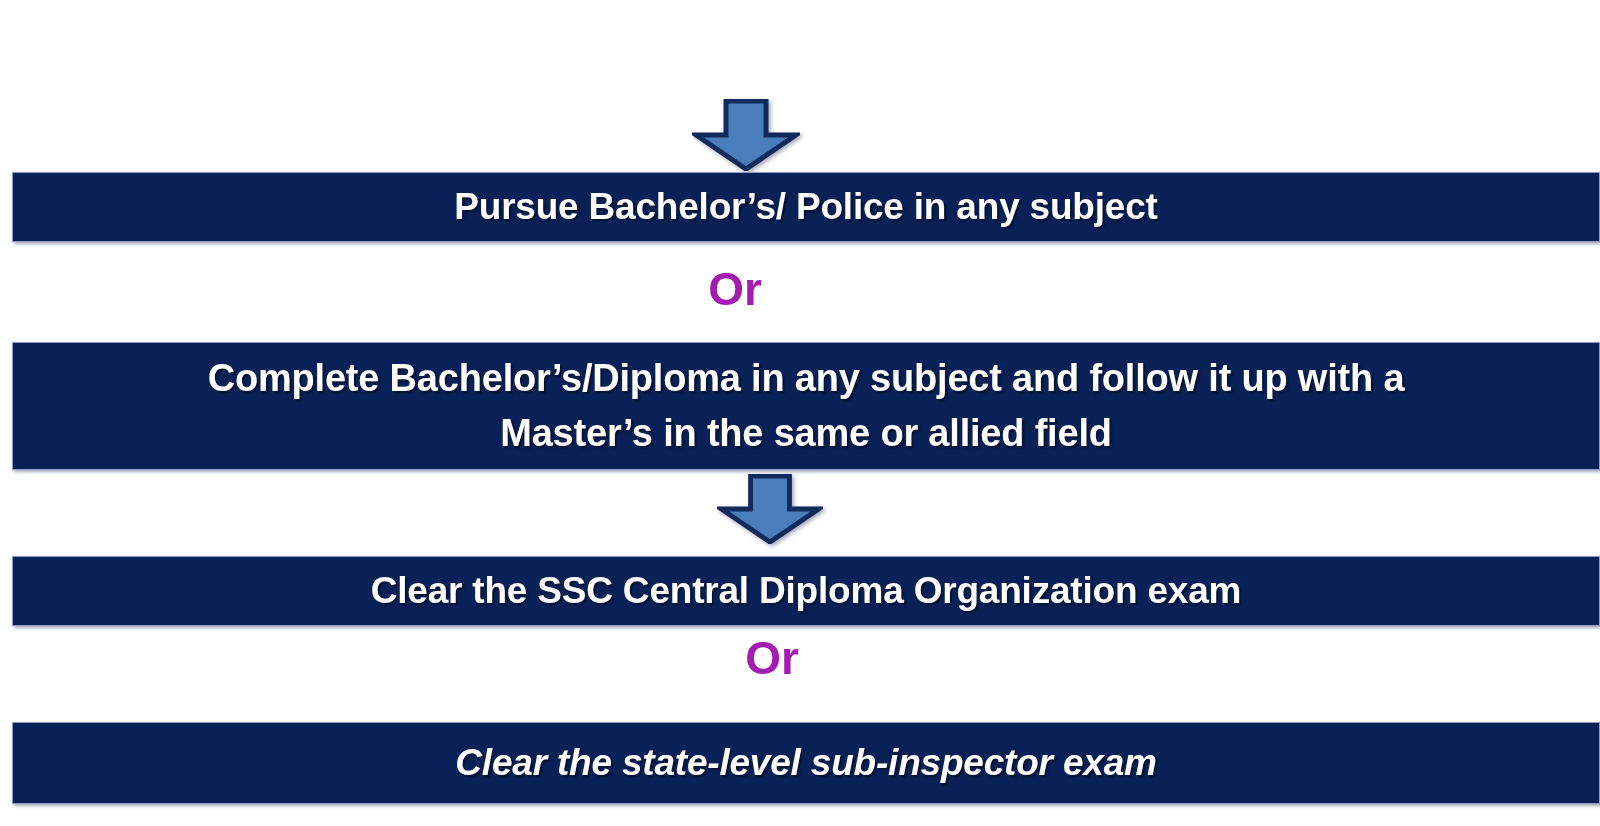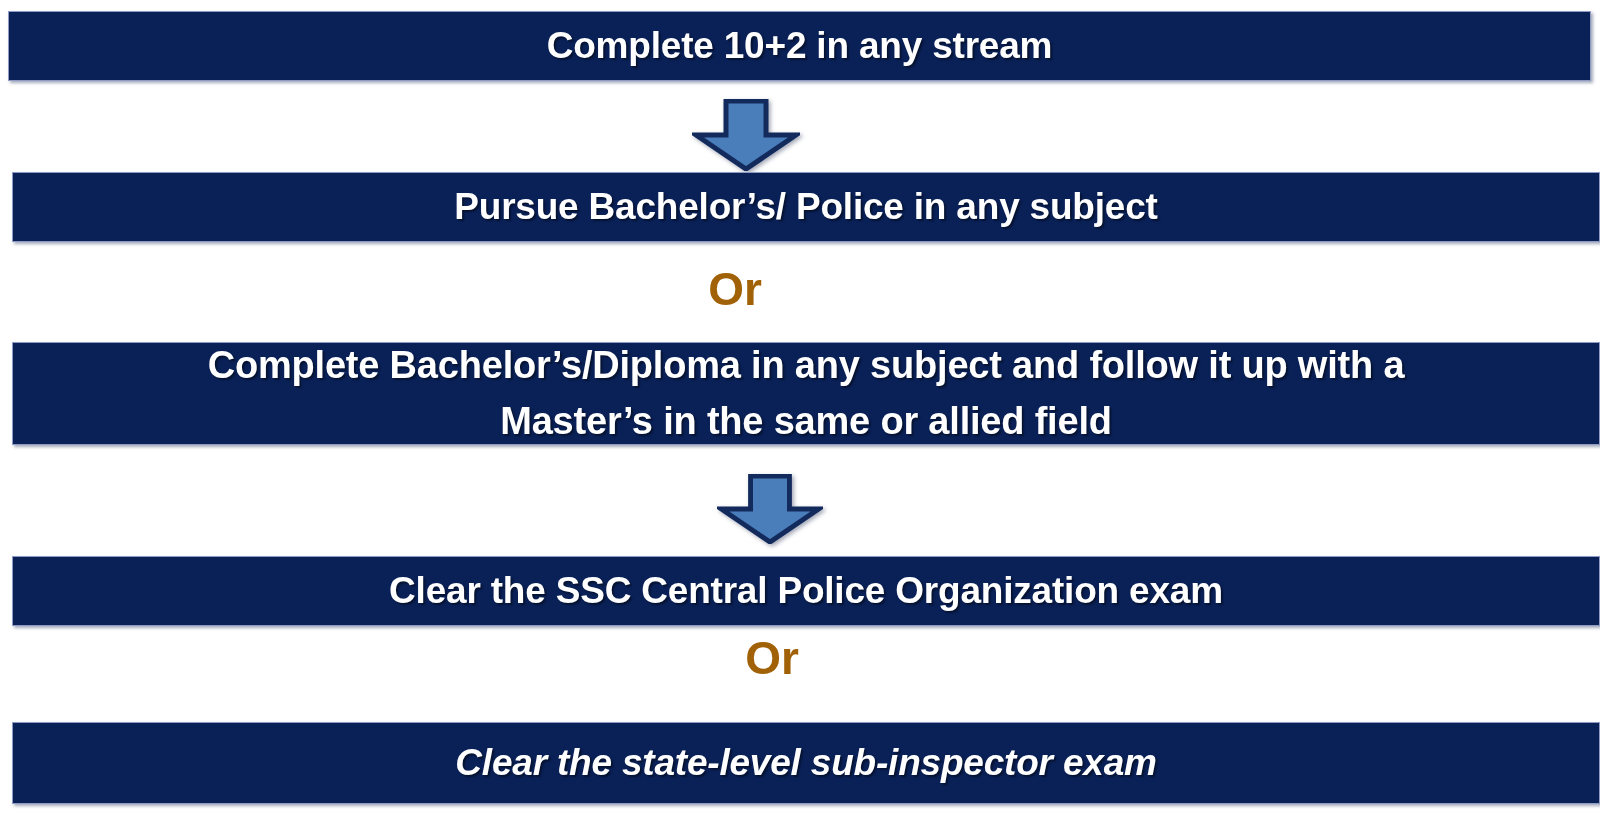--- a/index.html
+++ b/index.html
@@ -43,21 +43,21 @@
     white-space: pre-line;
   }
   .step-text.tall {
     font-size: 38px;
     line-height: 1.45;
   }
 
   
   .or-label {
     position: absolute;
-    color: #a16207;
+    color: #a21caf;
     font-family: "Liberation Sans", sans-serif;
     font-weight: bold;
     font-size: 46px;
     line-height: 1;
     text-align: center;
     transform: translateX(-50%);
     white-space: nowrap;
   }
 
   
@@ -68,51 +68,48 @@
   .arrow-wrap svg {
     display: block;
     filter: drop-shadow(2px 2px 2px rgba(70,80,110,0.5));
   }
 </style>
 </head>
 <body>
 
 <div id="canvas">
 
-  <div class="step-bar" style="left:8px; top:11px; width:1583px; height:70px;">
-    <span class="step-text">Complete 10+2 in any stream</span>
-  </div>
 
   <div class="arrow-wrap" style="left:746px; top:99px;">
     <svg width="108" height="72" viewBox="0 0 108 72" aria-hidden="true">
       <polygon points="34,2 74,2 74,36 104,36 54,70 4,36 34,36" fill="#4a7ebb" stroke="#132a5c" stroke-width="5" stroke-linejoin="miter"></polygon>
     </svg>
   </div>
 
   <div class="step-bar" style="left:12px; top:172px; width:1588px; height:70px;">
     <span class="step-text">Pursue Bachelor’s/ Police in any subject</span>
   </div>
 
   <div class="or-label" style="left:735px; top:266px;">
     <span>Or</span>
   </div>
 
-  <div class="step-bar" style="left:12px; top:342px; width:1588px; height:103px;">
+  <div class="step-bar" style="left:12px; top:342px; width:1588px; height:128px;">
     <span class="step-text tall">Complete Bachelor’s/Diploma in any subject and follow it up with a
 Master’s in the same or allied field</span>
   </div>
 
   <div class="arrow-wrap" style="left:770px; top:474px;">
     <svg width="106" height="70" viewBox="0 0 108 72" aria-hidden="true">
       <polygon points="34,2 74,2 74,36 104,36 54,70 4,36 34,36" fill="#4a7ebb" stroke="#132a5c" stroke-width="5" stroke-linejoin="miter"></polygon>
     </svg>
   </div>
 
   <div class="step-bar" style="left:12px; top:556px; width:1588px; height:70px;">
-    <span class="step-text">Clear the SSC Central Police Organization exam</span>
+    <span class="step-text">Clear the SSC Central Diploma Organization exam</span>
   </div>
 
   <div class="or-label" style="left:772px; top:635px;">
     <span>Or</span>
   </div>
 
   <div class="step-bar" style="left:12px; top:722px; width:1588px; height:82px;font-style:italic;">
     <span class="step-text">Clear the state-level sub-inspector exam</span>
   </div>
 

